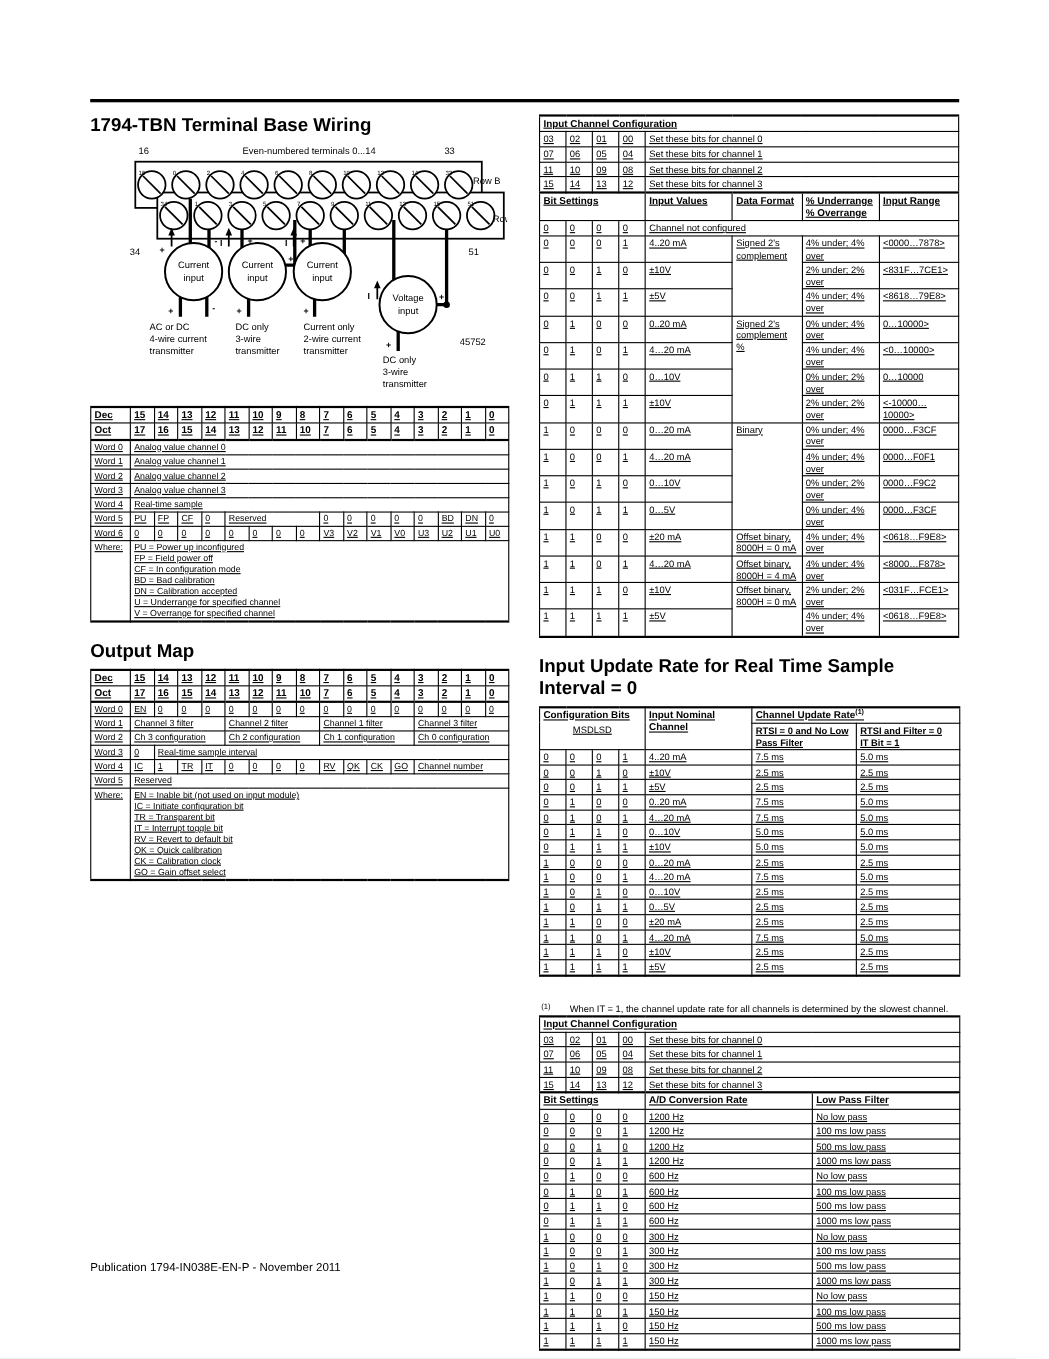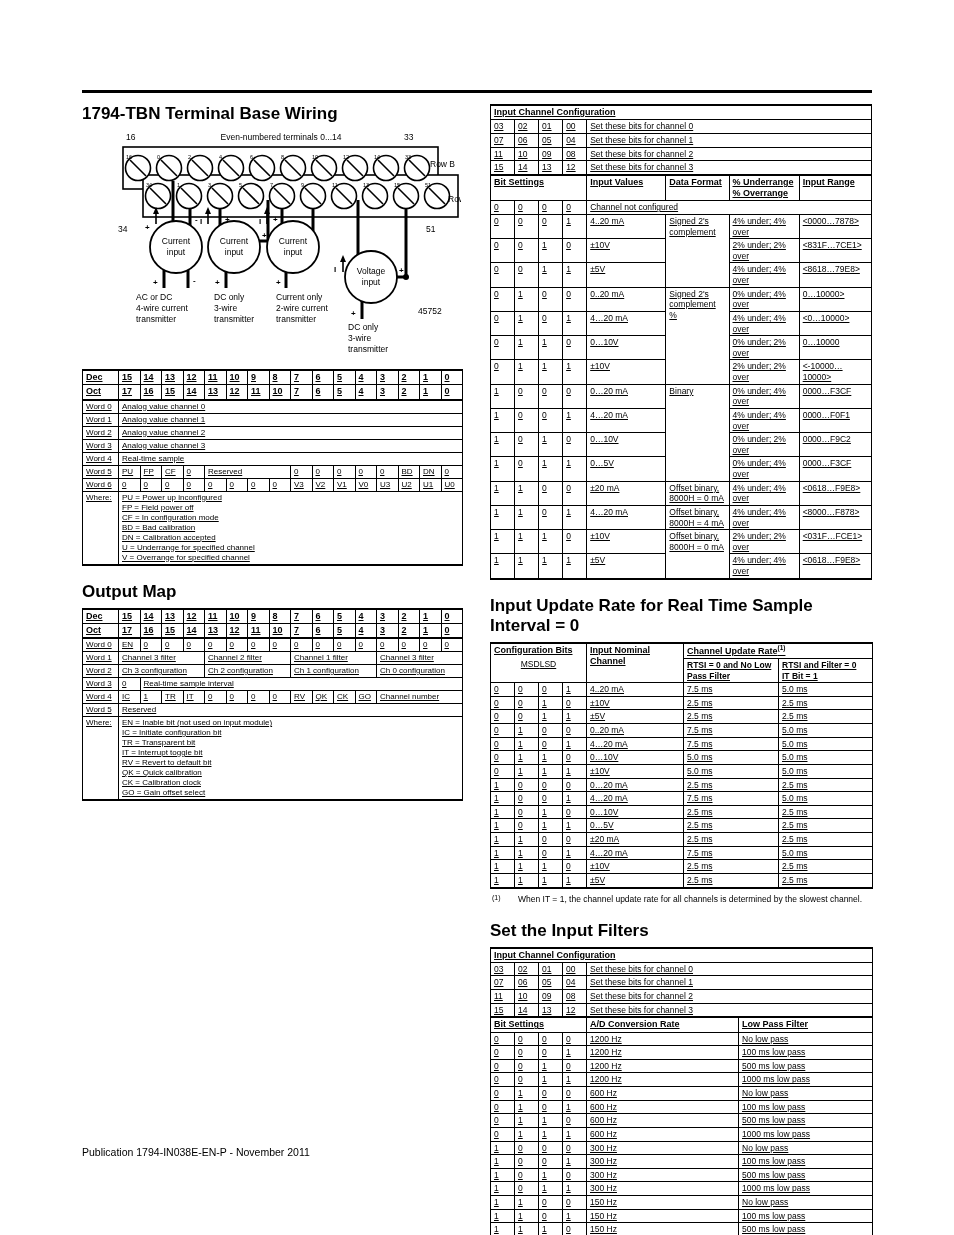--- a/index.html
+++ b/index.html
@@ -20,21 +20,21 @@
   .maptbl td{font-size:8px;}
   tr.hdr td{font-weight:bold;font-size:9px;}
   tr.bt2 td{border-top:2px solid #000;}
   tr.bb2 td{border-bottom:2px solid #000;}
   td.b{font-weight:bold;}
   td.hbb{border-bottom-style:hidden;}
   td.nbt{border-top-style:hidden;}
   td.pre{white-space:pre-line;}
   td .splitwrap{display:flex;justify-content:center;}
   sup{font-size:6.5px;vertical-align:super;line-height:1;}
-  .footnote{display:flex;margin:5px 0 0 2px;font-size:8.5px;line-height:1.3;}
+  .footnote{display:flex;margin:24px 0 0 2px;font-size:8.5px;line-height:1.3;}
   .footnote sup{width:26px;flex:0 0 26px;font-size:7px;}
   footer.pgfoot{position:absolute;left:82px;top:1146px;font-size:10.5px;}
   svg.diagram{display:block;margin:4px 0 2px 14px;}
   svg text{font-family:"Liberation Sans",sans-serif;fill:#000;}
   .dg-caption{font-size:8.5px;}
   .dg-lbl{font-size:8.5px;}
   .dg-sym{font-size:8px;font-weight:bold;}
 </style>
 </head>
 <body>
@@ -886,21 +886,20 @@
             <td>2.5 ms</td>
             <td>2.5 ms</td>
           </tr>
         </tbody>
       </table>
     <div class="footnote">
       <sup>(1)</sup>
       <span>When IT = 1, the channel update rate for all channels is determined by the slowest channel.</span>
     </div>
 
-    <h2 class="gap">Set the Input Filters</h2>
     <table class="tbl">
       <colgroup>
           <col style="width:24px">
           <col style="width:24px">
           <col style="width:24px">
           <col style="width:24px">
           <col style="width:152px">
           <col style="width:134px">
         </colgroup>
     <tbody>

